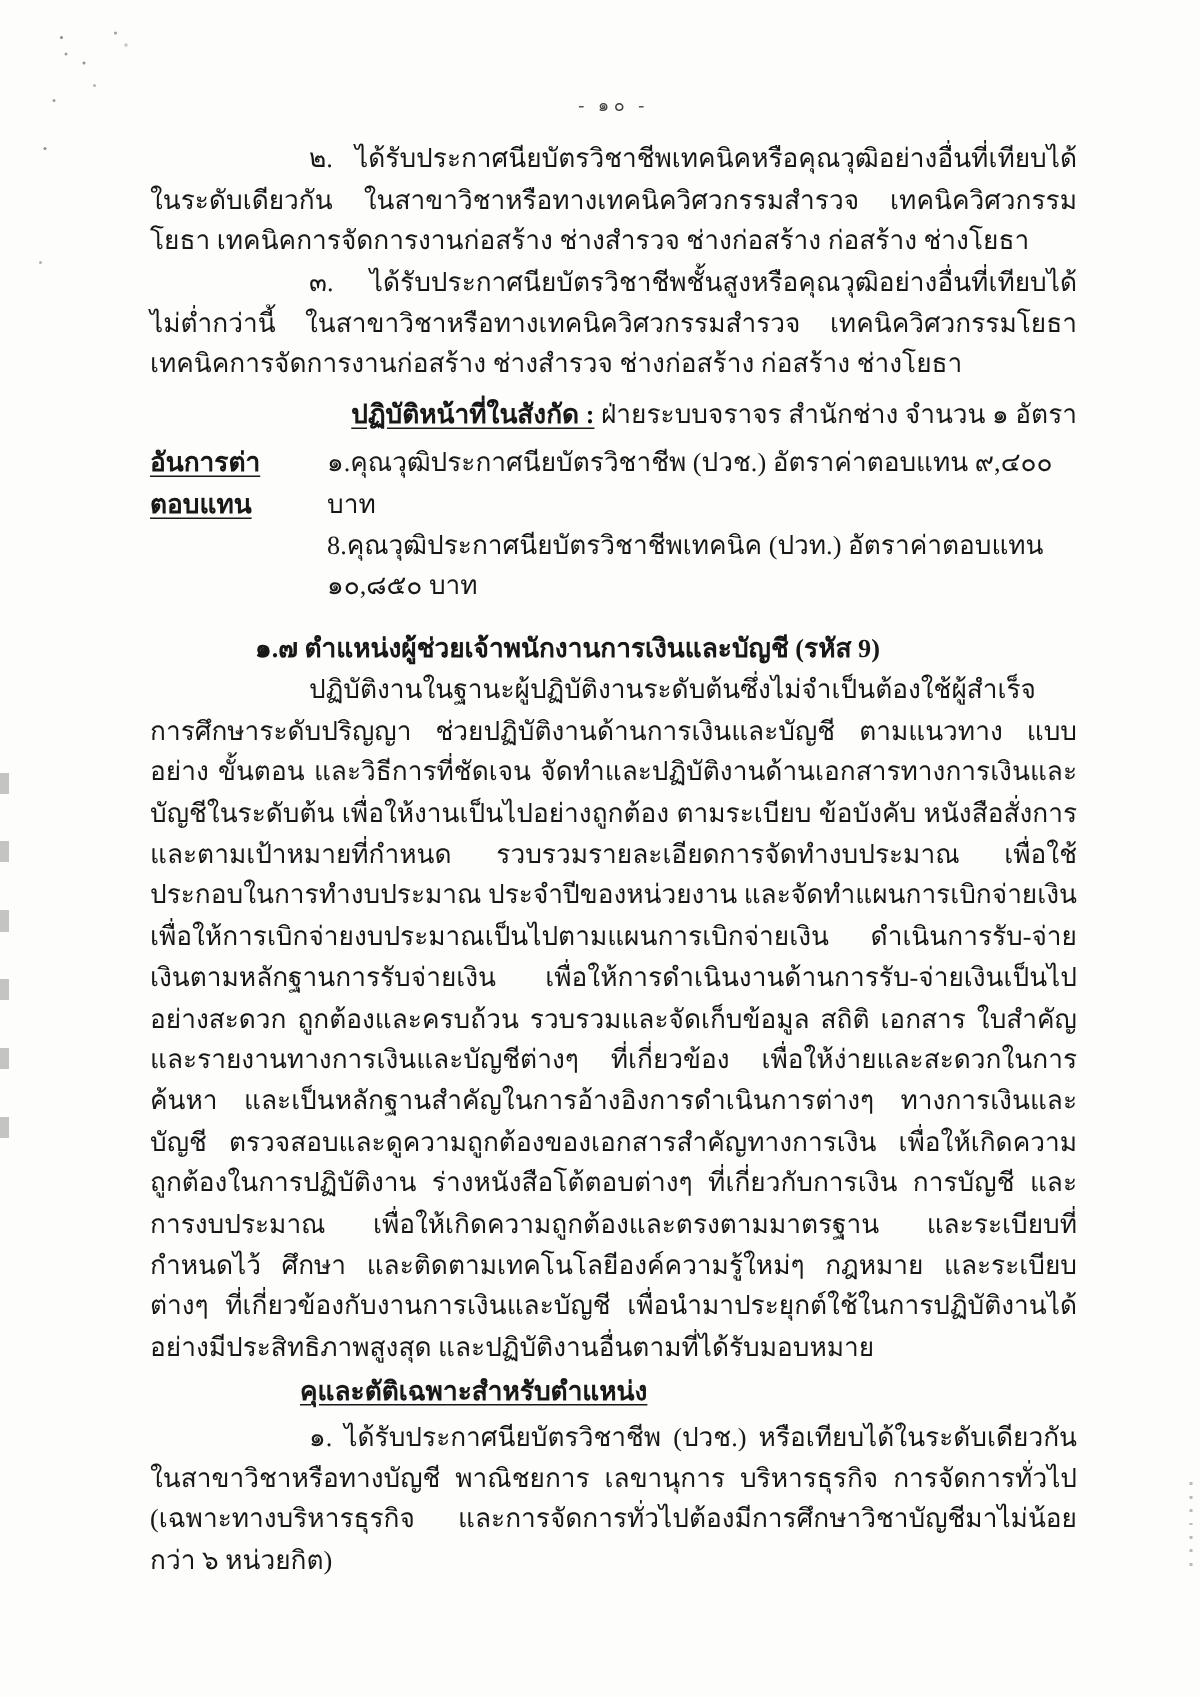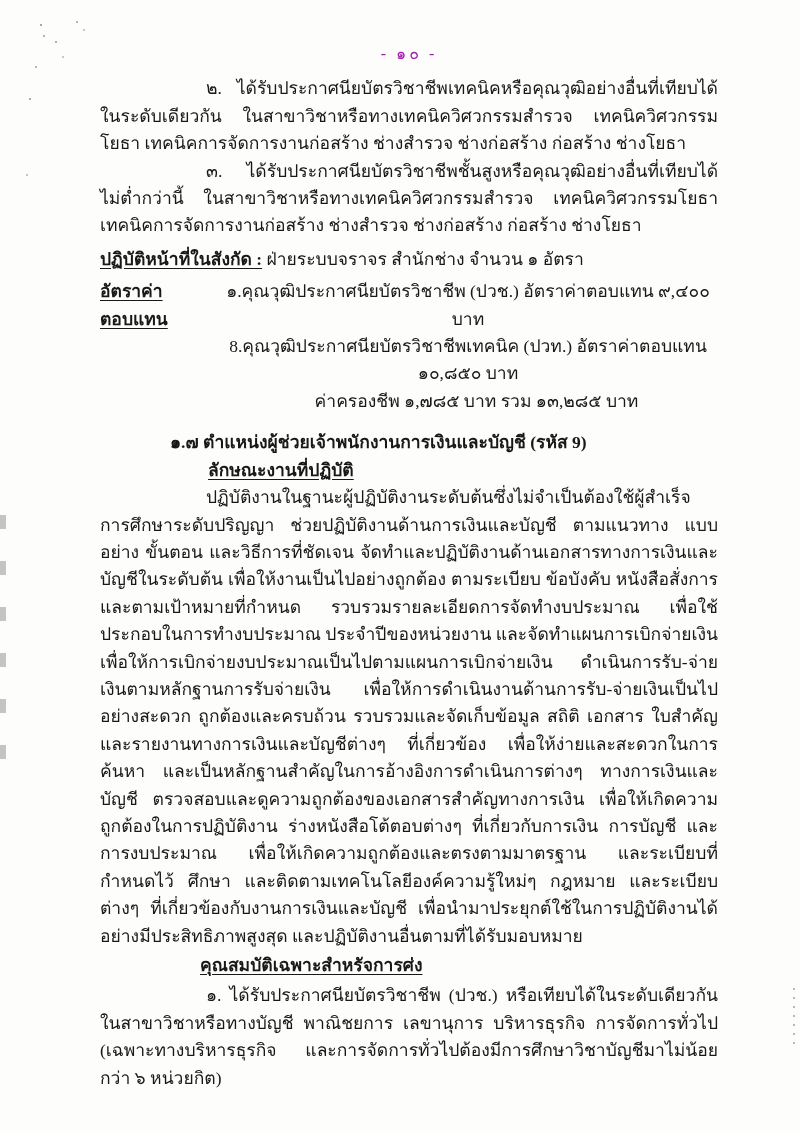--- a/index.html
+++ b/index.html
@@ -17,45 +17,45 @@
   }
   .content{
     position:absolute;
     left:100px; right:82px; top:40px;
     font-size:17.5px;
     line-height:27.4px;
   }
   .page-number{
     text-align:center;
     letter-spacing:3px;
-    font-size:16px;
-    margin:0 0 8px 0;
-    color:#a21caf;
+    font-size:12px;
+    margin:17px 0 8px 0;
+    color:#404040;
   }
   p{margin:0;}
   .para{
     text-align:justify;
     text-indent:106px;
   }
   .label-ul{
     font-weight:bold;
     text-decoration:underline;
     text-underline-offset:3px;
   }
-  .assign-row{margin-top:6px;}
+  .assign-row{margin-top:6px;text-align:right;}
   .comp{
     display:flex;
     margin-top:5px;
     align-items:flex-start;
   }
   .comp-label{
     flex:none;
     width:118px;
   }
-  .comp-items{flex:1;text-align:center;}
+  .comp-items{flex:1;}
   .comp-line2{padding-left:17px;}
   .pos-title{
     margin-top:14px;
     padding-left:70px;
     font-weight:bold;
   }
   .duties-head{
     padding-left:108px;
     font-weight:bold;
     text-decoration:underline;
@@ -111,30 +111,28 @@
 
     <p class="para">๒. ได้รับประกาศนียบัตรวิชาชีพเทคนิคหรือคุณวุฒิอย่างอื่นที่เทียบได้ในระดับเดียวกัน ในสาขาวิชาหรือทางเทคนิควิศวกรรมสำรวจ เทคนิควิศวกรรมโยธา เทคนิคการจัดการงานก่อสร้าง ช่างสำรวจ ช่างก่อสร้าง ก่อสร้าง ช่างโยธา</p>
     <p class="para">๓. ได้รับประกาศนียบัตรวิชาชีพชั้นสูงหรือคุณวุฒิอย่างอื่นที่เทียบได้ไม่ต่ำกว่านี้ ในสาขาวิชาหรือทางเทคนิควิศวกรรมสำรวจ เทคนิควิศวกรรมโยธา เทคนิคการจัดการงานก่อสร้าง ช่างสำรวจ ช่างก่อสร้าง ก่อสร้าง ช่างโยธา</p>
 
     <p class="assign-row">
       <span class="label-ul">ปฏิบัติหน้าที่ในสังกัด :</span>
       <span>ฝ่ายระบบจราจร สำนักช่าง จำนวน ๑ อัตรา</span>
     </p>
 
     <div class="comp">
-      <span class="comp-label label-ul">อัตราค่าตอบแทน</span>
+      <span class="comp-label label-ul">อันการต่าตอบแทน</span>
       <div class="comp-items">
         <p>๑.คุณวุฒิประกาศนียบัตรวิชาชีพ (ปวช.) อัตราค่าตอบแทน ๙,๔๐๐ บาท</p>
         <p>8.คุณวุฒิประกาศนียบัตรวิชาชีพเทคนิค (ปวท.) อัตราค่าตอบแทน ๑๐,๘๕๐ บาท</p>
-        <p class="comp-line2">ค่าครองชีพ ๑,๗๘๕ บาท รวม ๑๓,๒๘๕ บาท</p>
       </div>
     </div>
 
     <p class="pos-title">๑.๗ ตำแหน่งผู้ช่วยเจ้าพนักงานการเงินและบัญชี  (รหัส 9)</p>
 
-    <p class="duties-head">ลักษณะงานที่ปฏิบัติ</p>
     <p class="para">ปฏิบัติงานในฐานะผู้ปฏิบัติงานระดับต้นซึ่งไม่จำเป็นต้องใช้ผู้สำเร็จการศึกษาระดับปริญญา ช่วยปฏิบัติงานด้านการเงินและบัญชี ตามแนวทาง แบบอย่าง ขั้นตอน และวิธีการที่ชัดเจน จัดทำและปฏิบัติงานด้านเอกสารทางการเงินและบัญชีในระดับต้น เพื่อให้งานเป็นไปอย่างถูกต้อง ตามระเบียบ ข้อบังคับ หนังสือสั่งการและตามเป้าหมายที่กำหนด รวบรวมรายละเอียดการจัดทำงบประมาณ เพื่อใช้ประกอบในการทำงบประมาณ ประจำปีของหน่วยงาน และจัดทำแผนการเบิกจ่ายเงิน เพื่อให้การเบิกจ่ายงบประมาณเป็นไปตามแผนการเบิกจ่ายเงิน ดำเนินการรับ-จ่ายเงินตามหลักฐานการรับจ่ายเงิน เพื่อให้การดำเนินงานด้านการรับ-จ่ายเงินเป็นไปอย่างสะดวก ถูกต้องและครบถ้วน รวบรวมและจัดเก็บข้อมูล สถิติ เอกสาร ใบสำคัญและรายงานทางการเงินและบัญชีต่างๆ ที่เกี่ยวข้อง เพื่อให้ง่ายและสะดวกในการค้นหา และเป็นหลักฐานสำคัญในการอ้างอิงการดำเนินการต่างๆ ทางการเงินและบัญชี ตรวจสอบและดูความถูกต้องของเอกสารสำคัญทางการเงิน เพื่อให้เกิดความถูกต้องในการปฏิบัติงาน ร่างหนังสือโต้ตอบต่างๆ ที่เกี่ยวกับการเงิน การบัญชี และการงบประมาณ เพื่อให้เกิดความถูกต้องและตรงตามมาตรฐาน และระเบียบที่กำหนดไว้ ศึกษา และติดตามเทคโนโลยีองค์ความรู้ใหม่ๆ กฎหมาย และระเบียบต่างๆ ที่เกี่ยวข้องกับงานการเงินและบัญชี เพื่อนำมาประยุกต์ใช้ในการปฏิบัติงานได้อย่างมีประสิทธิภาพสูงสุด  และปฏิบัติงานอื่นตามที่ได้รับมอบหมาย</p>
 
-    <p class="qual-head">คุณสมบัติเฉพาะสำหรัจการศ่ง</p>
+    <p class="qual-head">คุและตัติเฉพาะสำหรับตำแหน่ง</p>
     <p class="para qual">๑. ได้รับประกาศนียบัตรวิชาชีพ (ปวช.) หรือเทียบได้ในระดับเดียวกันในสาขาวิชาหรือทางบัญชี พาณิชยการ เลขานุการ บริหารธุรกิจ การจัดการทั่วไป (เฉพาะทางบริหารธุรกิจ และการจัดการทั่วไปต้องมีการศึกษาวิชาบัญชีมาไม่น้อยกว่า ๖ หน่วยกิต)</p>
 
   </div>
 </div>
 
 </body></html>

